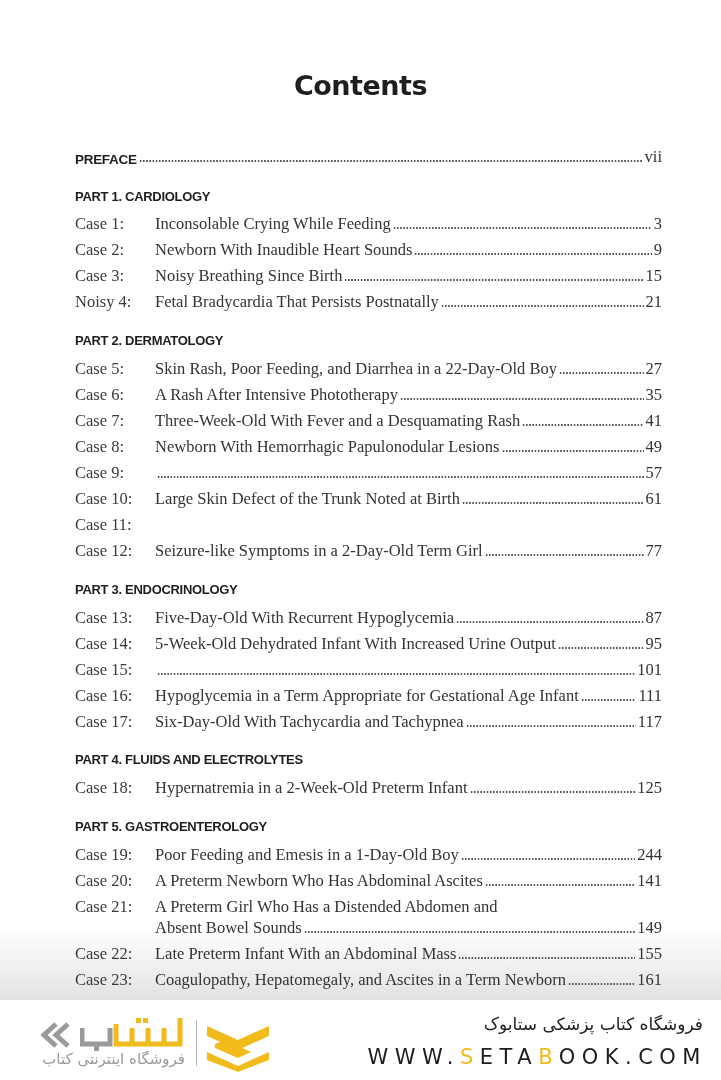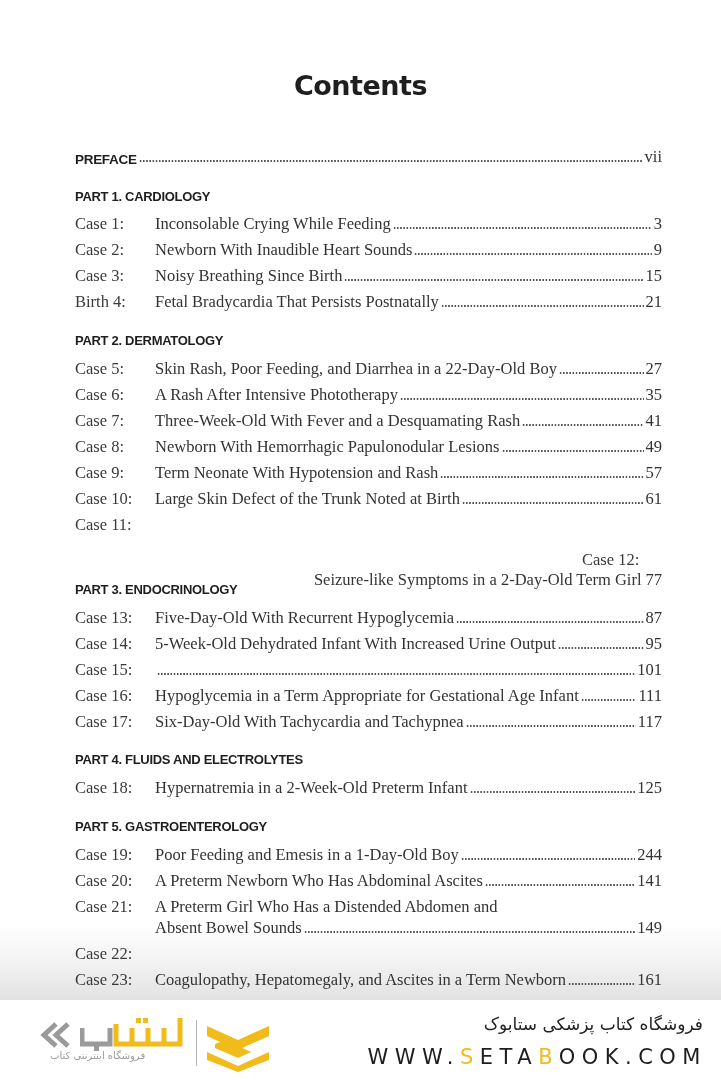--- a/index.html
+++ b/index.html
@@ -36,21 +36,21 @@
     position: absolute; left: 0; font-family: "Liberation Sans", sans-serif; font-weight: bold;
     font-size: 13px; color: #1e1e1e; letter-spacing: -0.3px; white-space: nowrap; text-align: right;
   }
 
   
   .footer { position: absolute; left: 0; top: 1000px; width: 721px; height: 80px; background: #ffffff; }
   .logo-arrows { position: absolute; left: 38px; top: 22px; }
   .logo-word { position: absolute; left: 80px; top: 16px; }
   .logo-tagline {
     position: absolute; left: 50px; top: 50px; width: 135px; direction: rtl; text-align: left;
-    font-family: "DejaVu Sans", sans-serif; font-size: 10px; color: #9a9a9a; white-space: nowrap;
+    font-family: "DejaVu Sans", sans-serif; font-size: 15px; color: #9a9a9a; white-space: nowrap;
   }
   .logo-divider { position: absolute; left: 196px; top: 20px; width: 1px; height: 46px; background: #b5b5b5; }
   .logo-emblem { position: absolute; left: 205px; top: 22px; }
   .store-name {
     position: absolute; right: 18px; top: 14px; direction: rtl; text-align: right;
     font-family: "DejaVu Sans", sans-serif; font-size: 17px; color: #222; white-space: nowrap;
   }
   .store-url {
     position: absolute; right: 14px; top: 45px; font-family: "DejaVu Sans", sans-serif;
     font-size: 21px; letter-spacing: 6.5px; color: #1e1e1e; white-space: nowrap;
@@ -90,21 +90,21 @@
     </div>
     <div class="row" style="top:262px;">
       <span class="case-label">Case 3:</span>
       <span class="entry">
           <span class="entry-title">Noisy Breathing Since Birth</span>
           <span class="leader"></span>
           <span class="page-num">15</span>
         </span>
     </div>
     <div class="row" style="top:288px;">
-      <span class="case-label">Birth 4:</span>
+      <span class="case-label">Noisy 4:</span>
       <span class="entry">
           <span class="entry-title">Fetal Bradycardia That Persists Postnatally</span>
           <span class="leader"></span>
           <span class="page-num">21</span>
         </span>
     </div>
 
     <div class="part-heading" style="top:333px;">PART 2. DERMATOLOGY</div>
     <div class="row" style="top:355px;">
       <span class="case-label">Case 5:</span>
@@ -134,37 +134,36 @@
       <span class="case-label">Case 8:</span>
       <span class="entry">
           <span class="entry-title">Newborn With Hemorrhagic Papulonodular Lesions</span>
           <span class="leader"></span>
           <span class="page-num">49</span>
         </span>
     </div>
     <div class="row" style="top:459px;">
       <span class="case-label">Case 9:</span>
       <span class="entry">
-          <span class="entry-title">Term Neonate With Hypotension and Rash</span>
           <span class="leader"></span>
           <span class="page-num">57</span>
         </span>
     </div>
     <div class="row" style="top:485px;">
       <span class="case-label">Case 10:</span>
       <span class="entry">
           <span class="entry-title">Large Skin Defect of the Trunk Noted at Birth</span>
           <span class="leader"></span>
           <span class="page-num">61</span>
         </span>
     </div>
     <div class="row" style="top:511px;">
       <span class="case-label">Case 11:</span>
     </div>
-    <div class="row" style="top:537px;flex-direction:column;">
+    <div class="row" style="top:537px;">
       <span class="case-label">Case 12:</span>
       <span class="entry">
           <span class="entry-title">Seizure-like Symptoms in a 2-Day-Old Term Girl</span>
           <span class="leader"></span>
           <span class="page-num">77</span>
         </span>
     </div>
 
     <div class="part-heading" style="top:582px;">PART 3. ENDOCRINOLOGY</div>
     <div class="row" style="top:604px;">
@@ -244,20 +243,25 @@
     <div class="row" style="top:914px;">
       <span class="case-label"></span>
       <span class="entry">
           <span class="entry-title">Absent Bowel Sounds</span>
           <span class="leader"></span>
           <span class="page-num">149</span>
         </span>
     </div>
     <div class="row" style="top:940px;">
       <span class="case-label">Case 22:</span>
+      <span class="entry">
+          <span class="entry-title">Late Preterm Infant With an Abdominal Mass</span>
+          <span class="leader"></span>
+          <span class="page-num">155</span>
+        </span>
     </div>
     <div class="row" style="top:966px;">
       <span class="case-label">Case 23:</span>
       <span class="entry">
           <span class="entry-title">Coagulopathy, Hepatomegaly, and Ascites in a Term Newborn</span>
           <span class="leader"></span>
           <span class="page-num">161</span>
         </span>
     </div>
 

